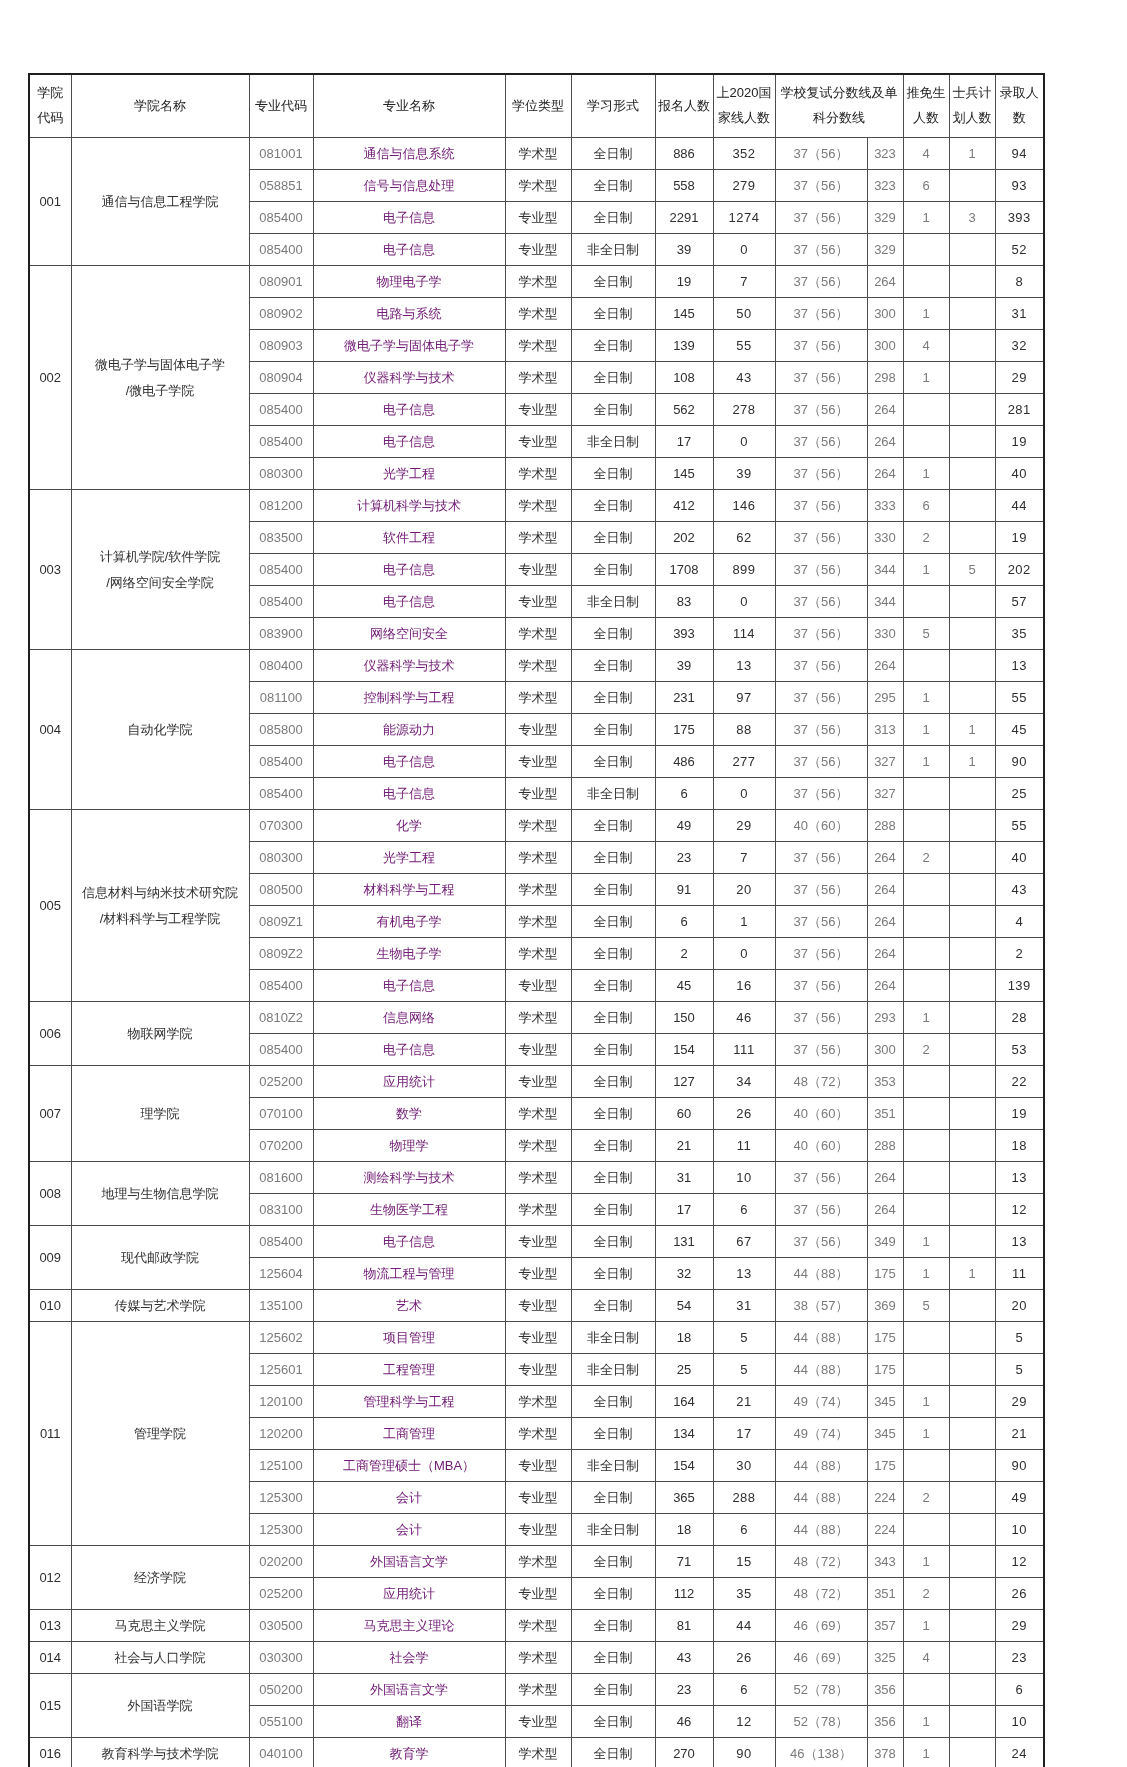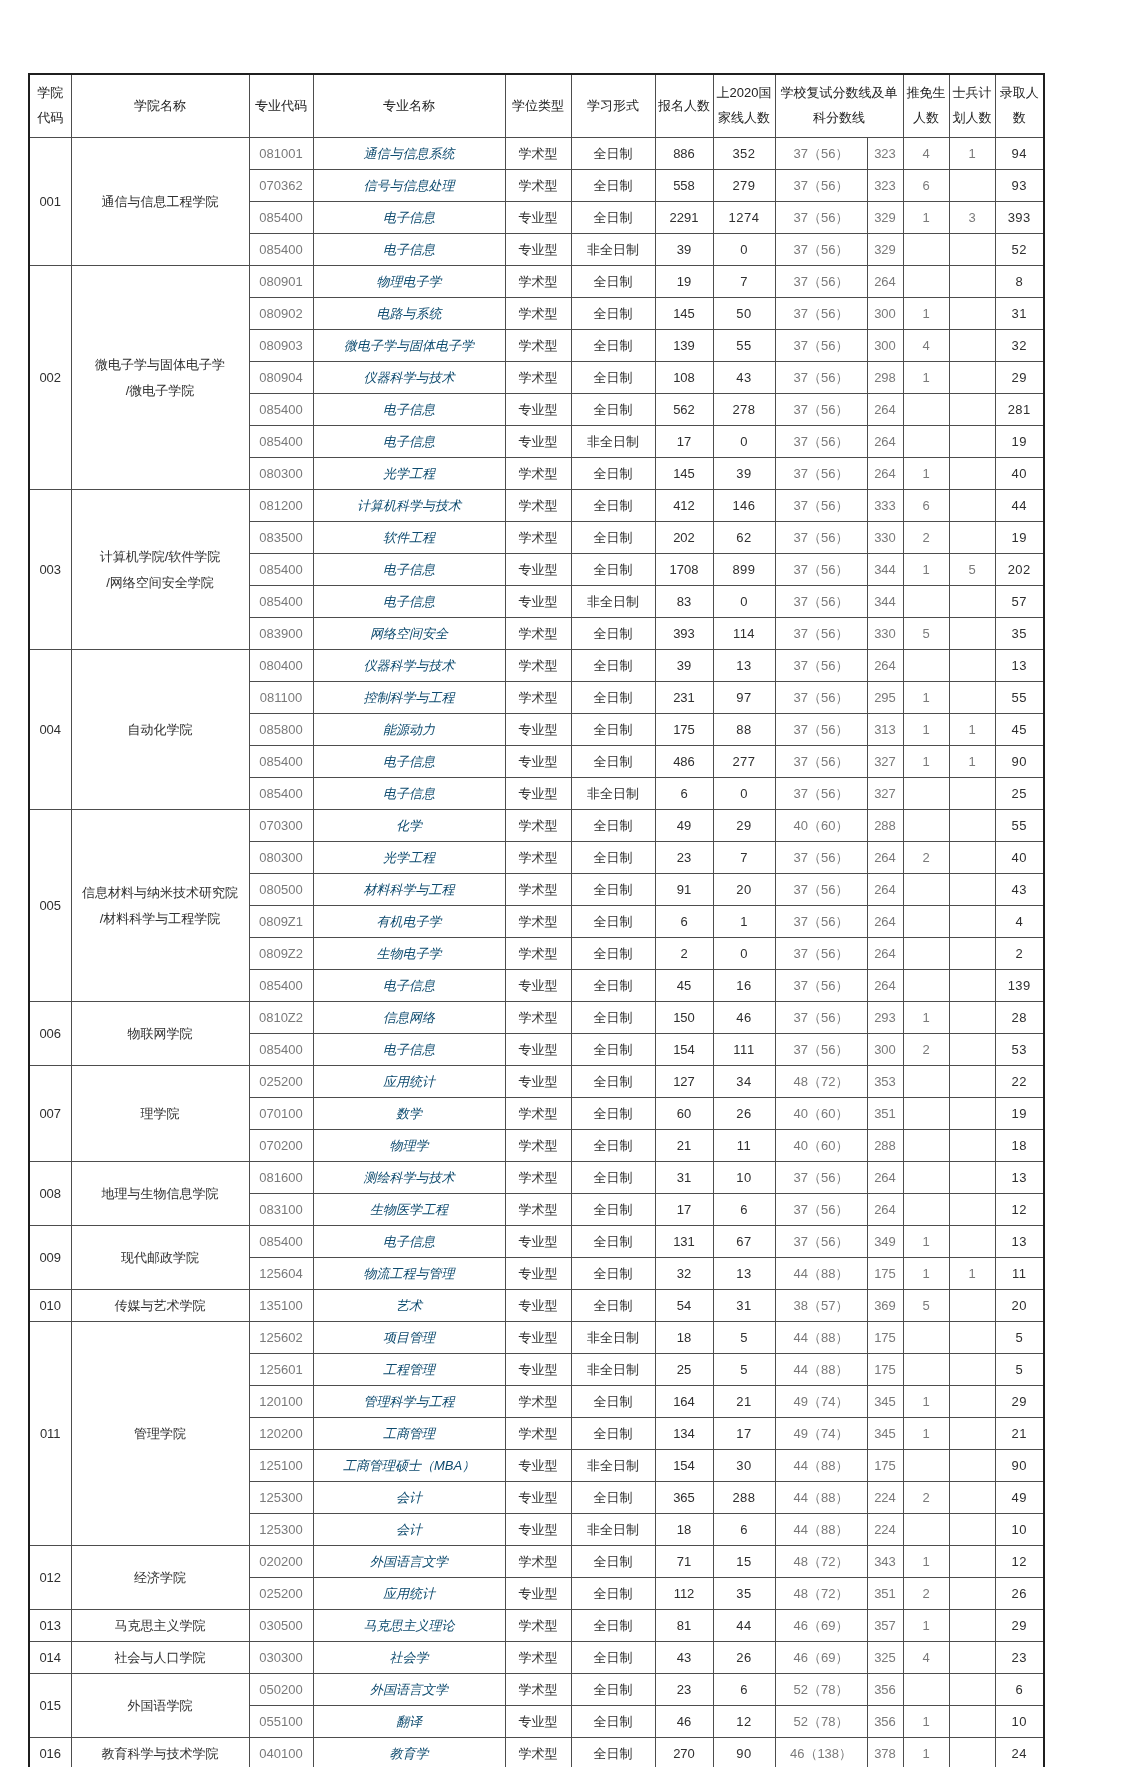--- a/index.html
+++ b/index.html
@@ -35,21 +35,21 @@
     overflow: hidden;
     word-break: break-all;
   }
   table.admission thead th {
     height: 60px;
     line-height: 1.9;
     color: #222222;
   }
   table.admission tbody td { height: 29px; }
   .c-dark  { color: #2f2f2f; }
-  .c-mid   { color: #0c4a6e; font-style: italic; }
+  .c-mid   { color: #701a75; }
   .c-gray  { color: #7a7a7a; }
   .pre     { white-space: pre-line; }
   .name-cell { line-height: 2; }
   .num-small { font-size: 11px; font-weight: bold; letter-spacing: 0.5px; }
   .total-label { text-align: left !important; padding-left: 4px !important; }
   .footnote {
     position: absolute;
     left: 0;
     top: 1738px;
     width: 996px;
@@ -105,21 +105,21 @@
           <td class="c-dark">全日制</td>
           <td class="c-dark">886</td>
           <td class="c-dark num-small">352</td>
           <td class="c-gray">37（56）</td>
           <td class="c-gray">323</td>
           <td class="c-gray">4</td>
           <td class="c-gray">1</td>
           <td class="c-dark num-small">94</td>
         </tr>
         <tr>
-          <td class="c-gray">070362</td>
+          <td class="c-gray">058851</td>
           <td class="c-mid">信号与信息处理</td>
           <td class="c-dark">学术型</td>
           <td class="c-dark">全日制</td>
           <td class="c-dark">558</td>
           <td class="c-dark num-small">279</td>
           <td class="c-gray">37（56）</td>
           <td class="c-gray">323</td>
           <td class="c-gray">6</td>
           <td class="c-gray"></td>
           <td class="c-dark num-small">93</td>

